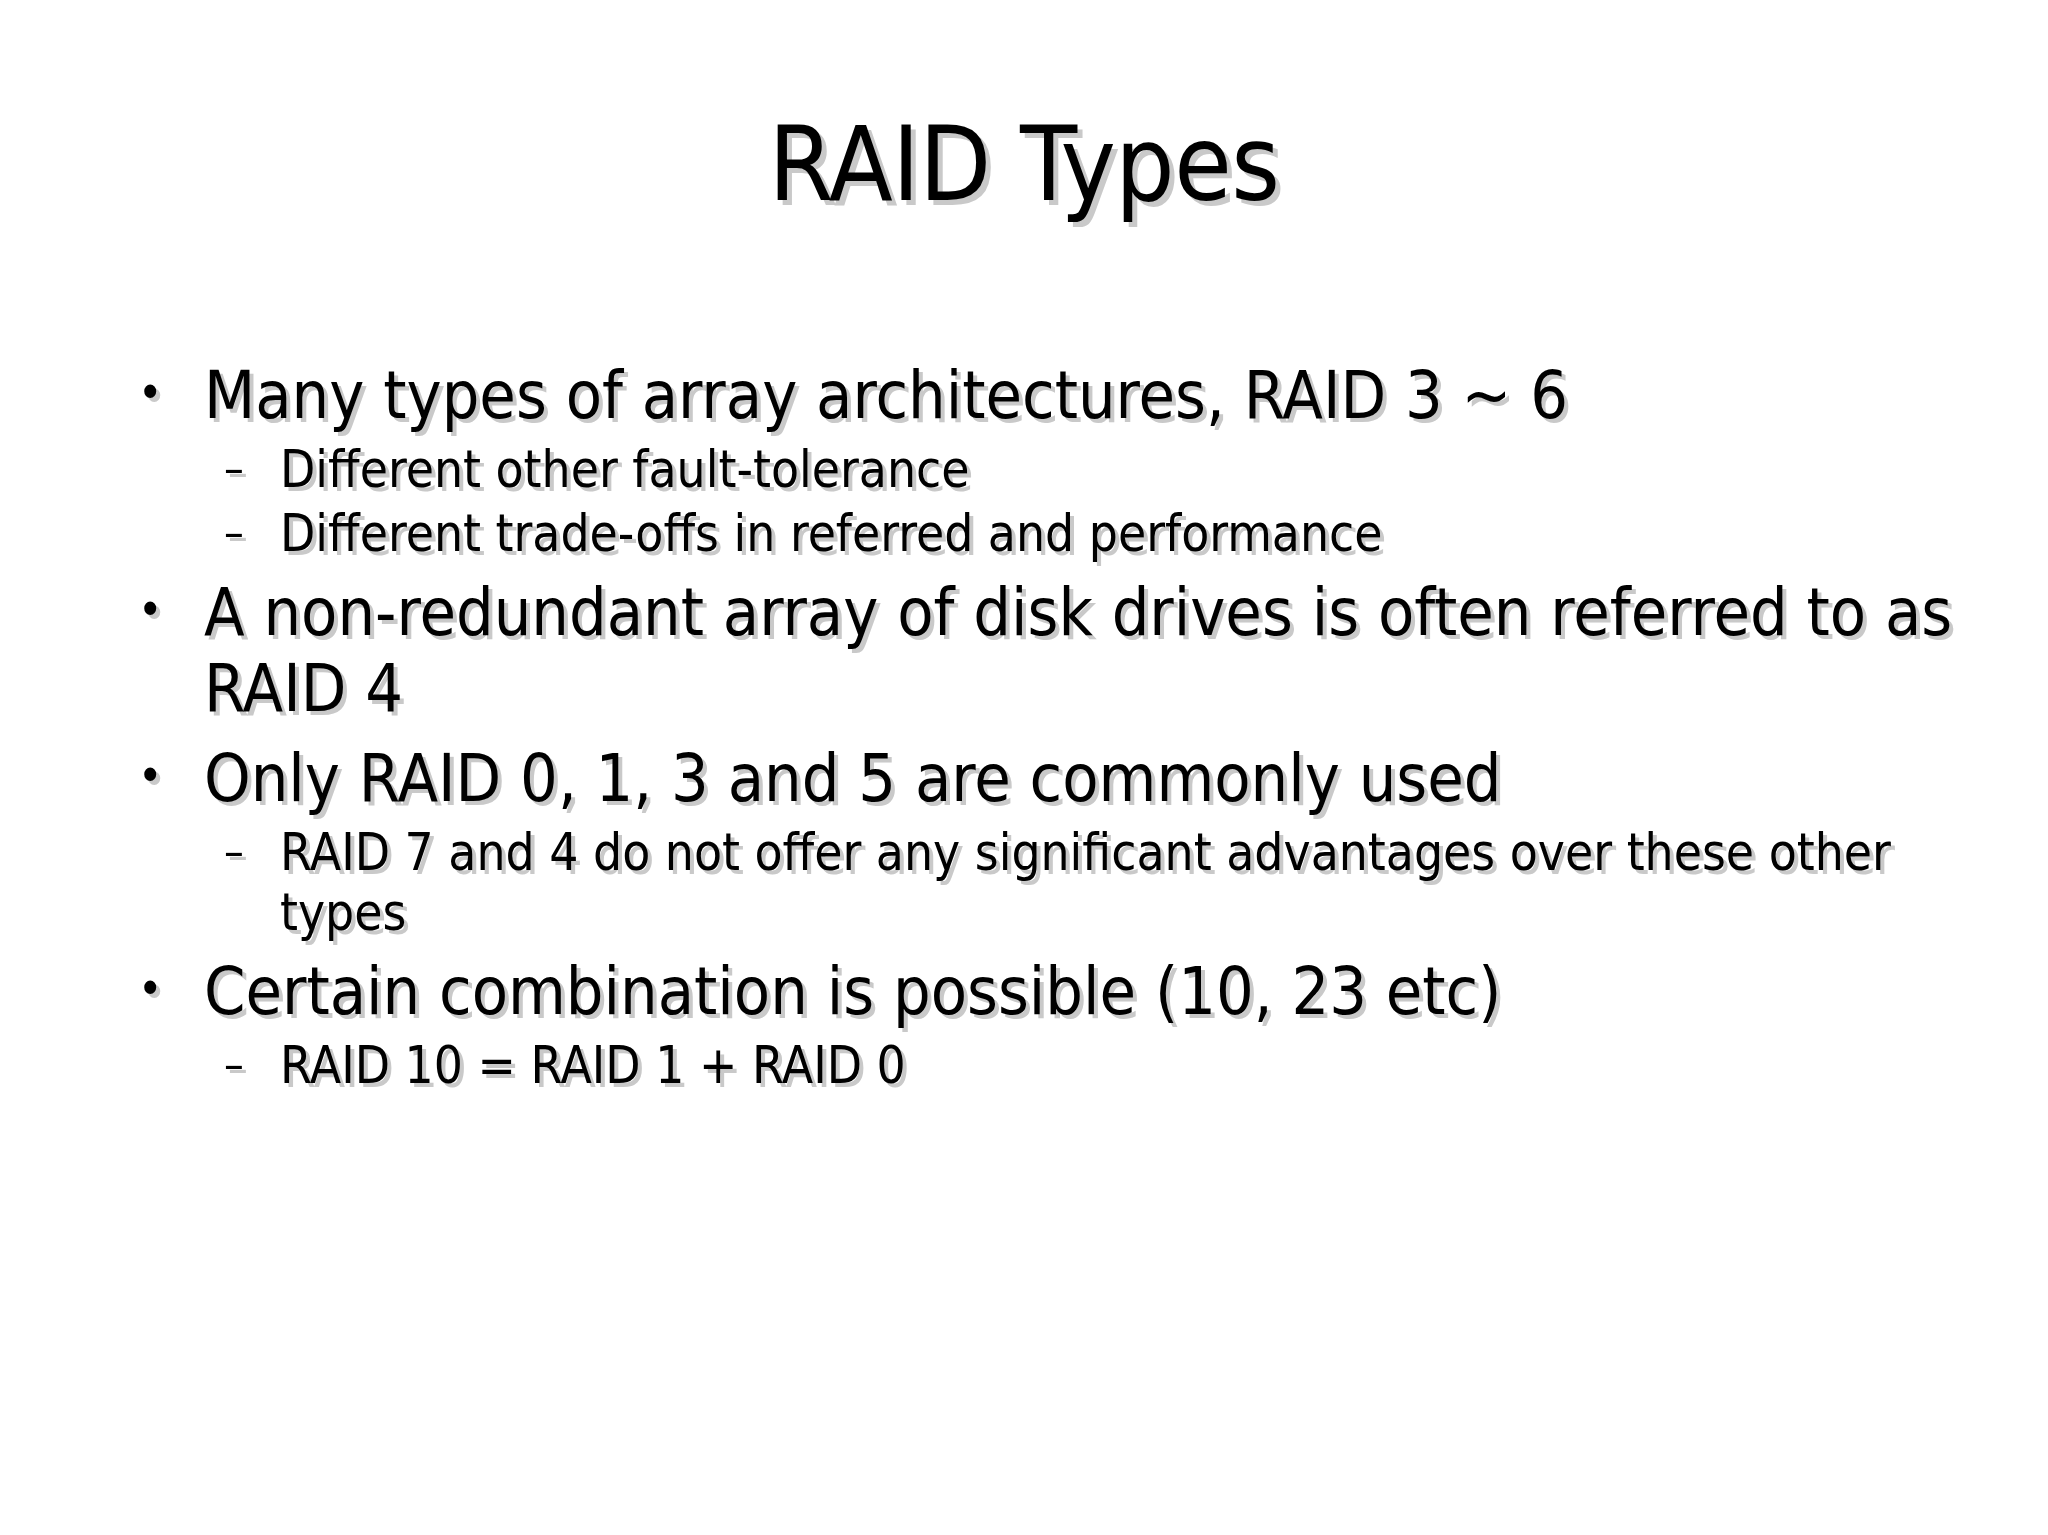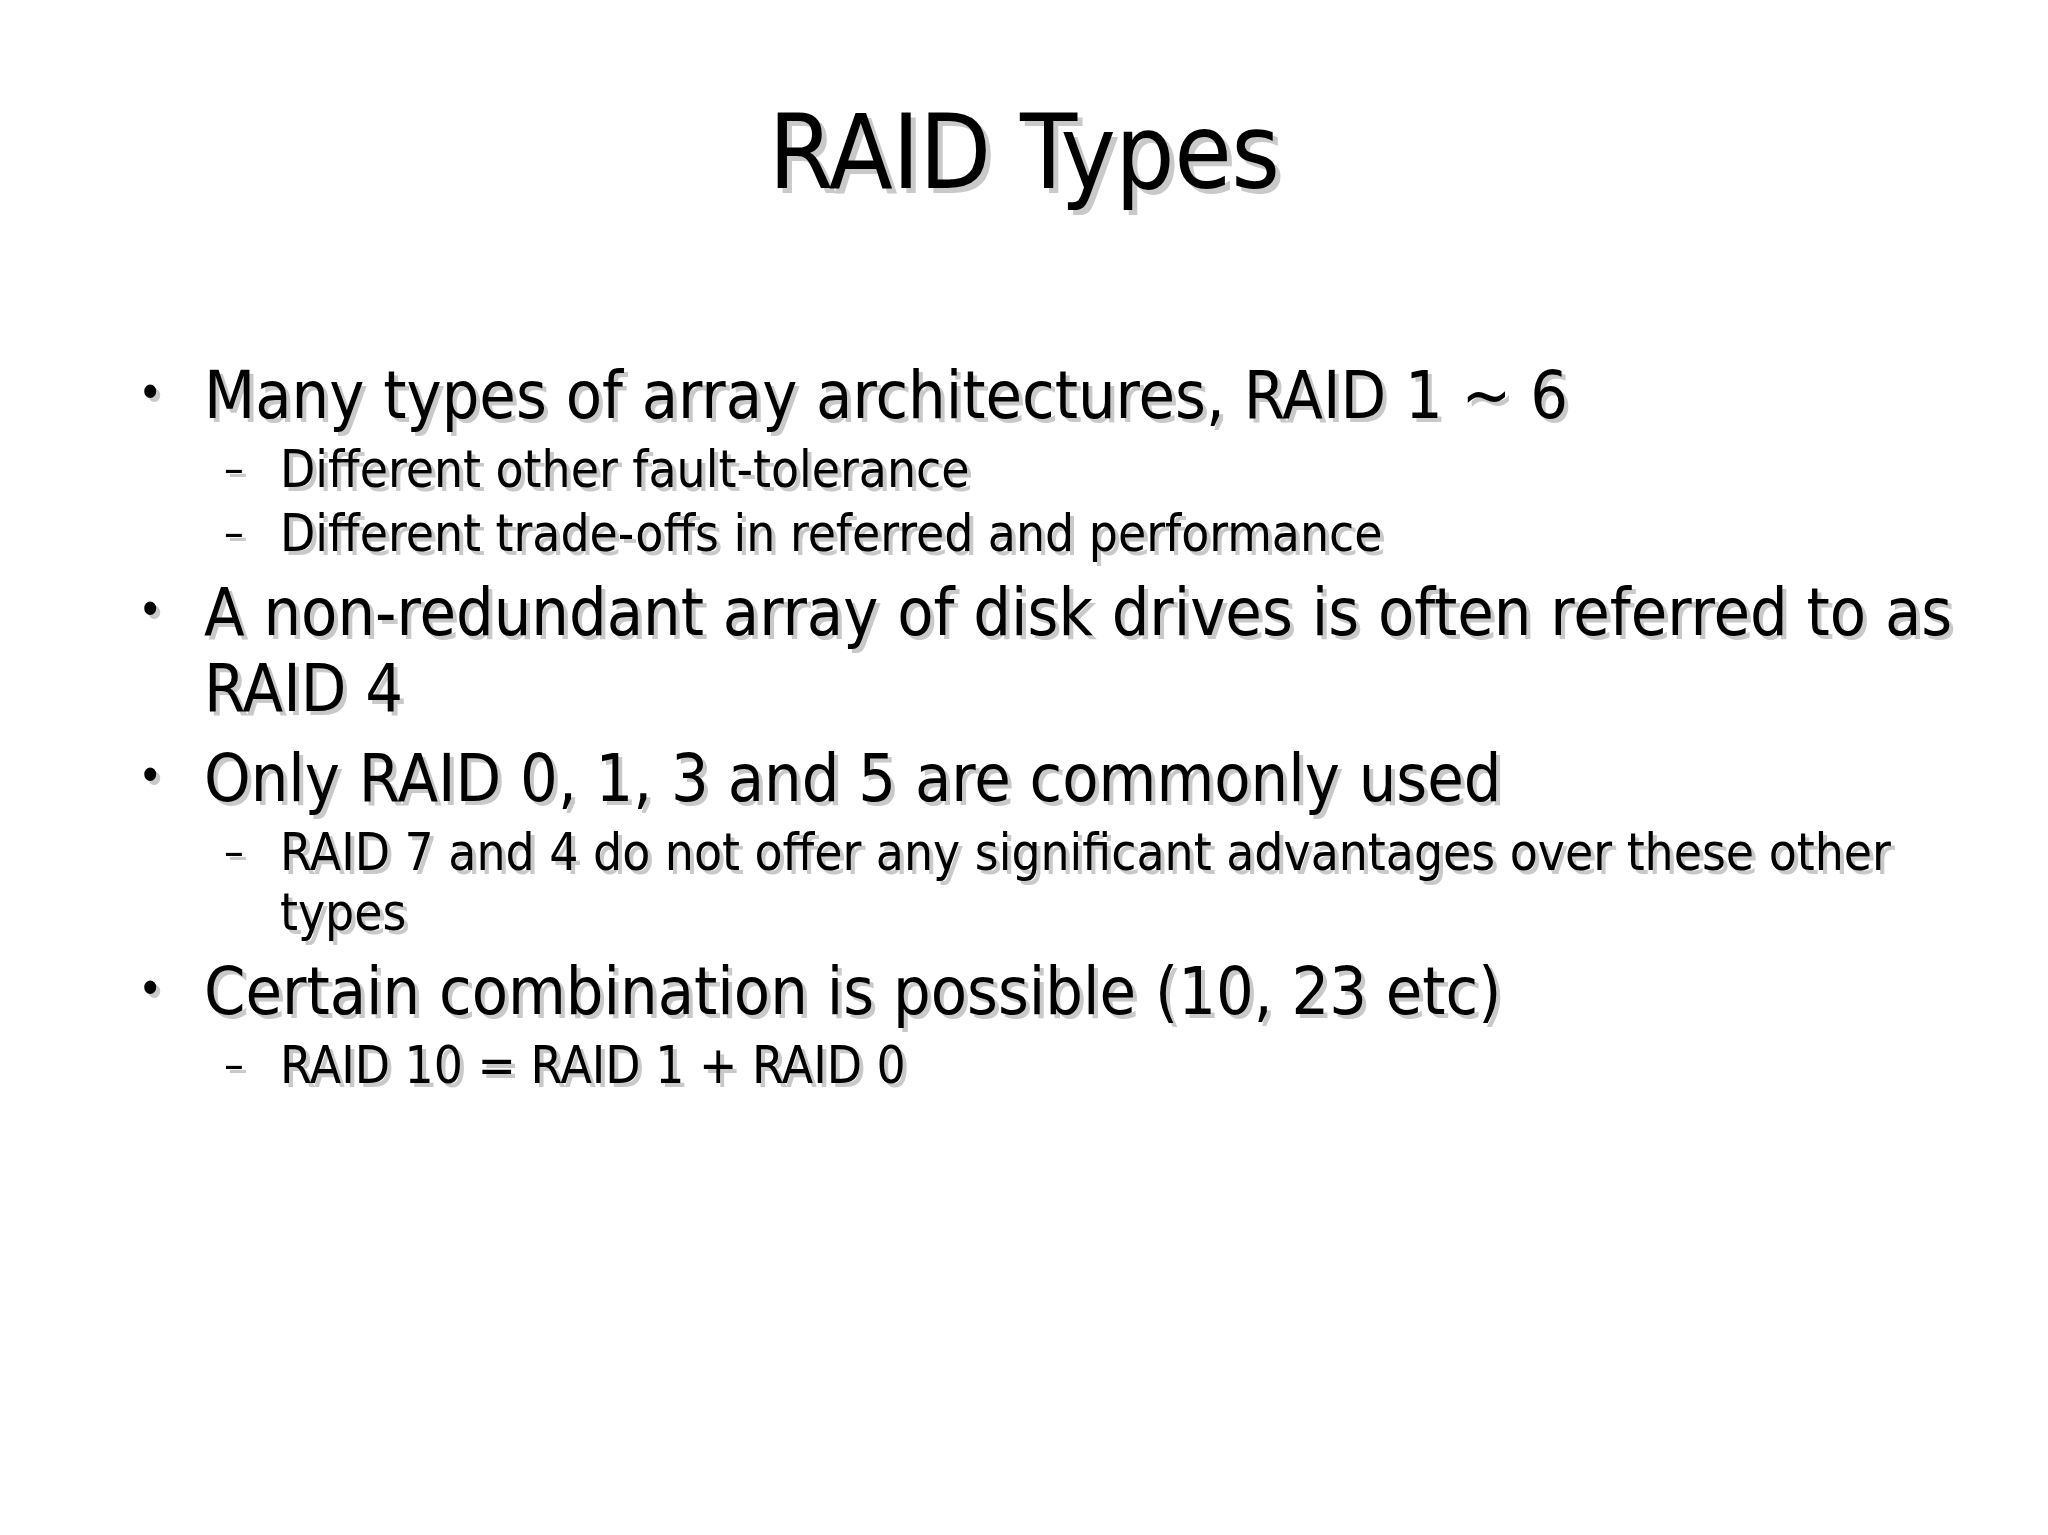--- a/index.html
+++ b/index.html
@@ -19,21 +19,21 @@
     width: 2048px;
     height: 1535px;
     background: #ffffff;
     box-sizing: border-box;
   }
 
   
   .slide-title {
     position: absolute;
     left: 0;
-    top: 96px;
+    top: 108px;
     width: 2048px;
     text-align: center;
     font-size: 104px;
     line-height: 1.08;
     color: #000000;
     font-weight: 400;
     letter-spacing: -0.5px;
     text-shadow: 5px 5px 0 #c9c9c9;
     white-space: nowrap;
   }
@@ -98,21 +98,21 @@
 <body>
 
 <div class="slide">
 
   <div class="slide-title">RAID Types</div>
 
   <div class="body-block">
 
     <div class="bullet-row lvl1">
       <span class="marker">•</span>
-      <span class="btext">Many types of array architectures, RAID 1 ~ 6</span>
+      <span class="btext">Many types of array architectures, RAID 3 ~ 6</span>
     </div>
 
     <div class="bullet-row lvl2">
       <span class="marker">–</span>
       <span class="btext">Different other fault-tolerance</span>
     </div>
 
     <div class="bullet-row lvl2">
       <span class="marker">–</span>
       <span class="btext">Different trade-offs in referred and performance</span>

